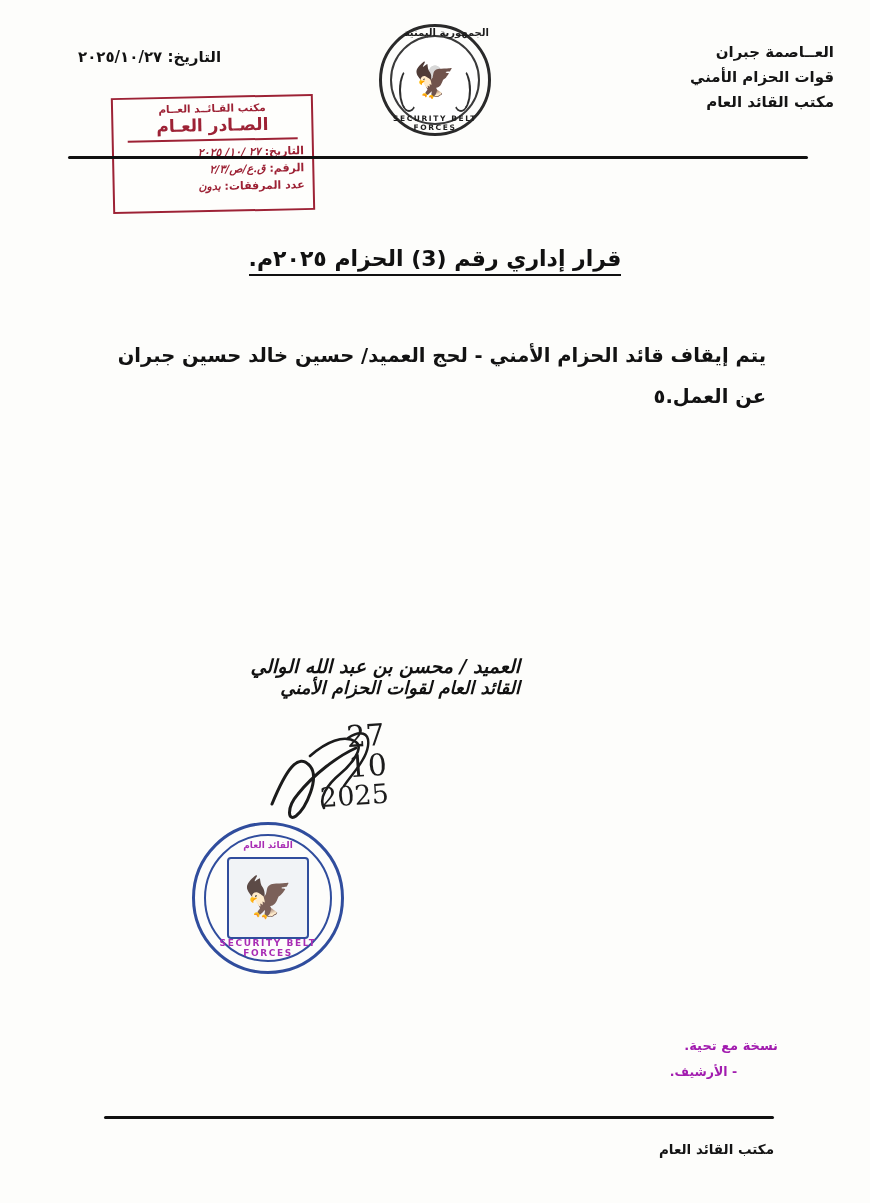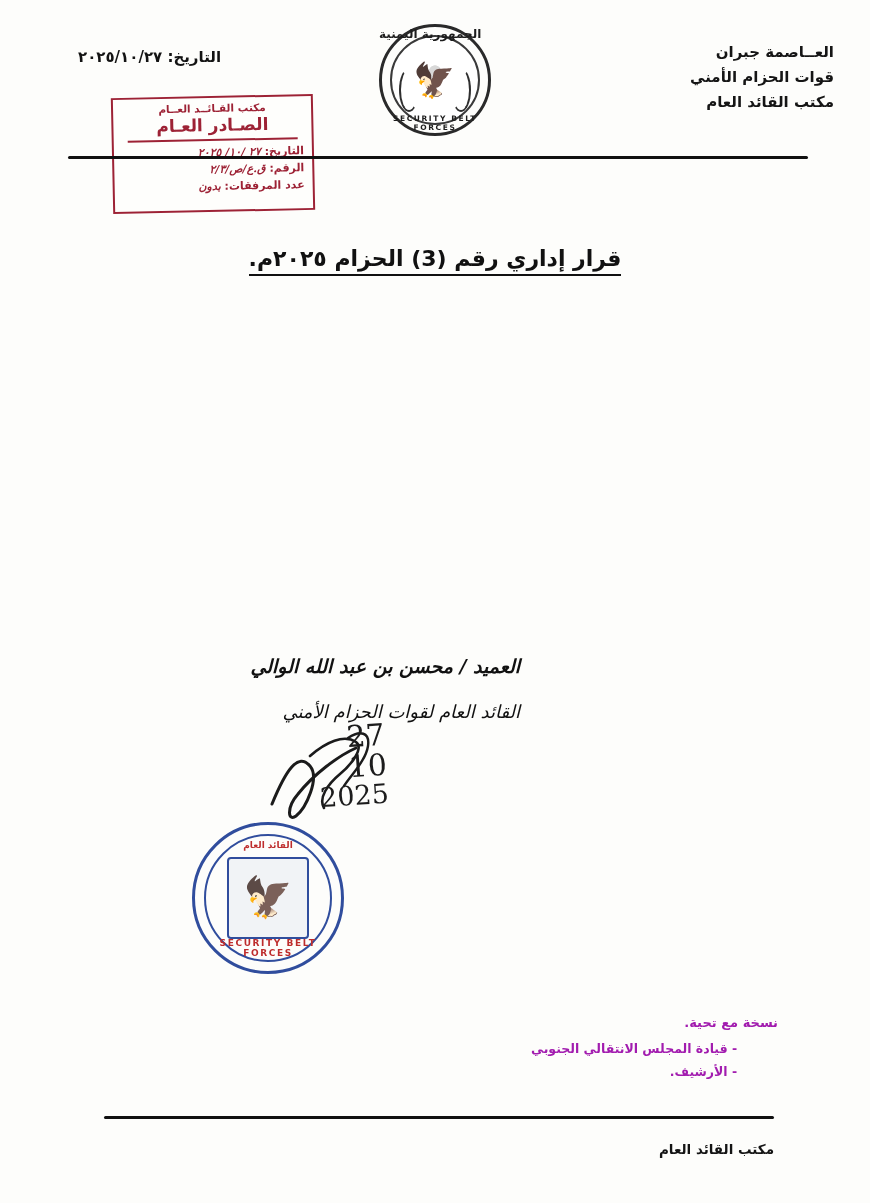--- a/index.html
+++ b/index.html
@@ -108,23 +108,23 @@
     font-family: "DejaVu Sans", sans-serif;
     font-size: 7.5px;
     font-weight: bold;
     letter-spacing: 1.6px;
     color: #1d1d1d;
   }
   .emblem .arc-text-top {
     position: absolute;
     left: 0; right: 2px;
     top: 3px;
-    text-align: left;
+    text-align: right;
     font-family: "DejaVu Sans", sans-serif;
-    font-size: 12px;
+    font-size: 10px;
     font-weight: bold;
     color: #1d1d1d;
     direction: rtl;
   }
 
   
   .date-line {
     position: absolute;
     left: 78px;
     top: 42px;
@@ -248,22 +248,21 @@
     font-family: "DejaVu Sans", "Liberation Sans", sans-serif;
     color: #111;
   }
   .sig-name {
     font-size: 19px;
     font-weight: bold;
     white-space: nowrap;
   }
   .sig-title {
     font-size: 18px;
-    font-weight: normal;
-    margin-top: 24px;
+    font-weight: bold;
     white-space: nowrap;
   }
   .sig-hand {
     font-family: "DejaVu Serif", serif;
     font-style: italic;
   }
 
   
   .signature-scribble {
     position: absolute;
@@ -290,21 +289,21 @@
   
   .seal {
     position: absolute;
     left: 192px;
     top: 822px;
     width: 152px;
     height: 152px;
     border-radius: 50%;
     border: 3px solid #1f3f96;
     box-sizing: border-box;
-    color: #b91c1c;
+    color: #a21caf;
     opacity: 0.92;
   }
   .seal .s-ring2 {
     position: absolute;
     inset: 9px;
     border-radius: 50%;
     border: 2px solid #1f3f96;
   }
   .seal .s-core {
     position: absolute;
@@ -431,20 +430,21 @@
   <div class="rule-bottom"></div>
 
   <div class="doc-title">
     <span class="ul">
       <span>قرار إداري رقم</span>
       <span>(3)</span>
       <span>الحزام ٢٠٢٥م.</span>
     </span>
   </div>
 
+  <div class="body-text">يتم إيقاف قائد الحزام الأمني - لحج العميد/ حسين خالد حسين جبران عن العمل.٥</div>
 
   <div class="sig-block">
     <div class="sig-name sig-hand">العميد / محسن بن عبد الله الوالي</div>
     <div class="sig-title sig-hand">القائد العام لقوات الحزام الأمني</div>
   </div>
 
   <svg class="signature-scribble" viewBox="0 0 200 150">
     <path d="M20 92 C34 58, 46 40, 58 54 C68 66, 54 96, 44 104 C36 110, 34 96, 46 82 C62 62, 86 44, 104 36" fill="none" stroke="#1b1b1b" stroke-width="3" stroke-linecap="round"></path>
     <path d="M58 44 C74 30, 92 22, 104 30 C112 36, 100 52, 88 62 C76 72, 66 86, 72 96" fill="none" stroke="#1b1b1b" stroke-width="2.6" stroke-linecap="round"></path>
     <path d="M96 26 C108 18, 118 20, 116 34 C114 48, 100 62, 92 74" fill="none" stroke="#1b1b1b" stroke-width="2.4" stroke-linecap="round"></path>
@@ -463,24 +463,20 @@
       <div class="glyph">🦅</div>
     </div>
     <div class="s-bottom">SECURITY BELT FORCES</div>
   </div>
 
   <div class="copies">
     <div class="copies-head">نسخة مع تحية.</div>
     <ul>
       <li>
         <span class="dash">-</span>
-        <span>قيادة المجلس الانتقالي الجنوبي</span>
-      </li>
-      <li>
-        <span class="dash">-</span>
         <span>الأرشيف.</span>
       </li>
     </ul>
   </div>
 
   <div class="footer-office">مكتب القائد العام</div>
 
 </div>
 
 </body></html>

